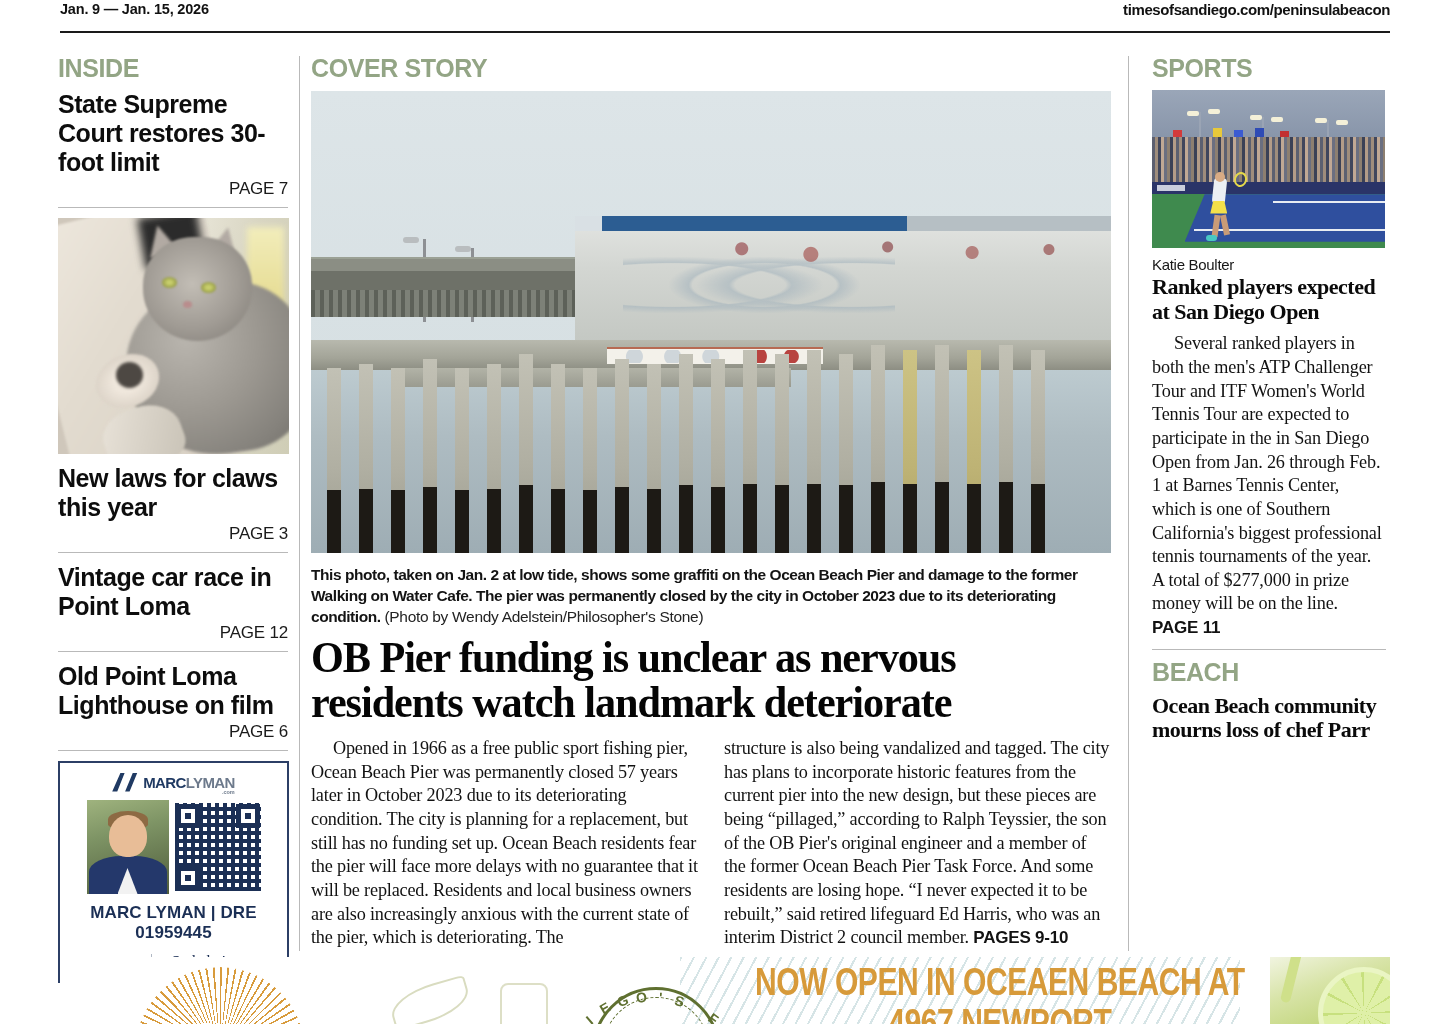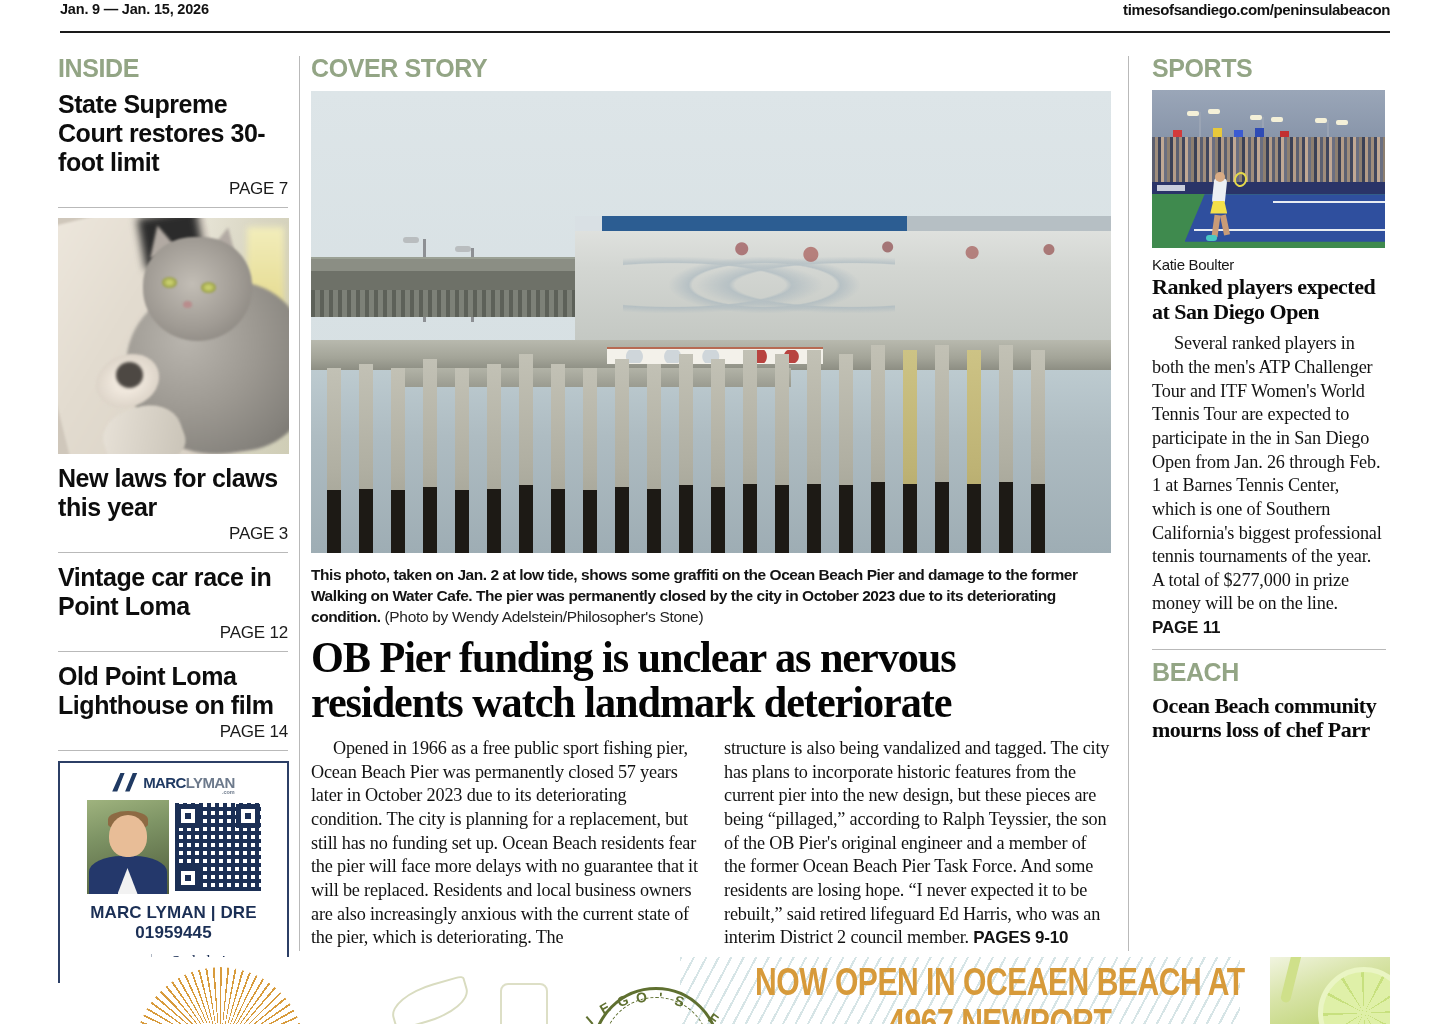--- a/index.html
+++ b/index.html
@@ -752,21 +752,21 @@
   <div class="hrule"></div>
 
   <div class="inside-item">
     <div class="inside-head">Vintage car race in Point Loma</div>
     <div class="inside-page">PAGE 12</div>
   </div>
   <div class="hrule"></div>
 
   <div class="inside-item">
     <div class="inside-head">Old Point Loma Lighthouse on film</div>
-    <div class="inside-page">PAGE 14</div>
+    <div class="inside-page">PAGE 6</div>
   </div>
   <div class="hrule"></div>
 
   <div class="ad-box">
     <div class="ad-logo">
       <div class="ad-logo-mark"></div>
       <div class="ad-logo-text">
         <span>MARC</span><span class="lt">LYMAN</span>
         <span class="ad-logo-sub">.com</span>
       </div>

